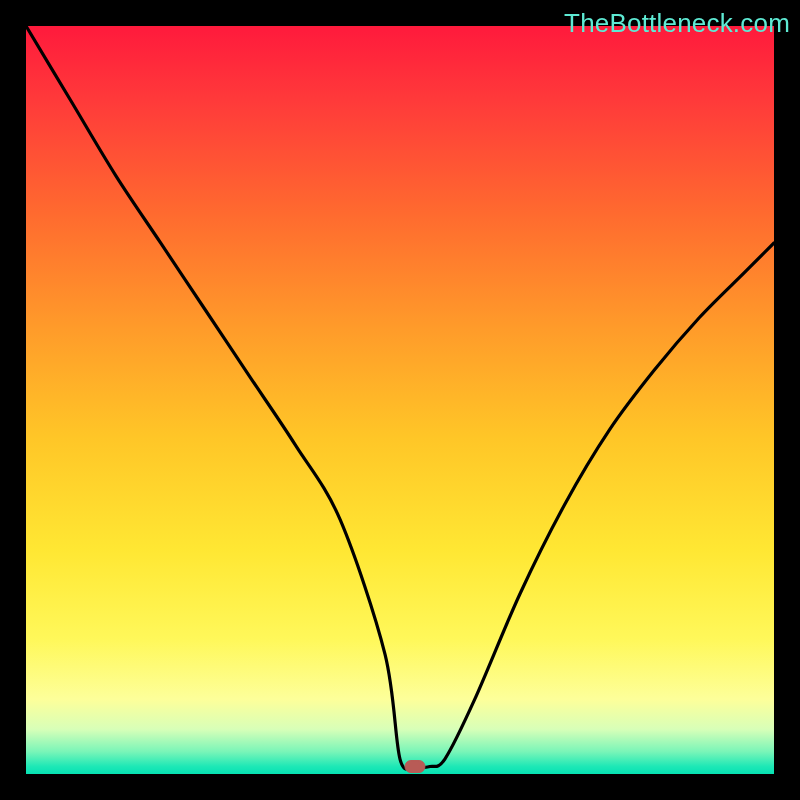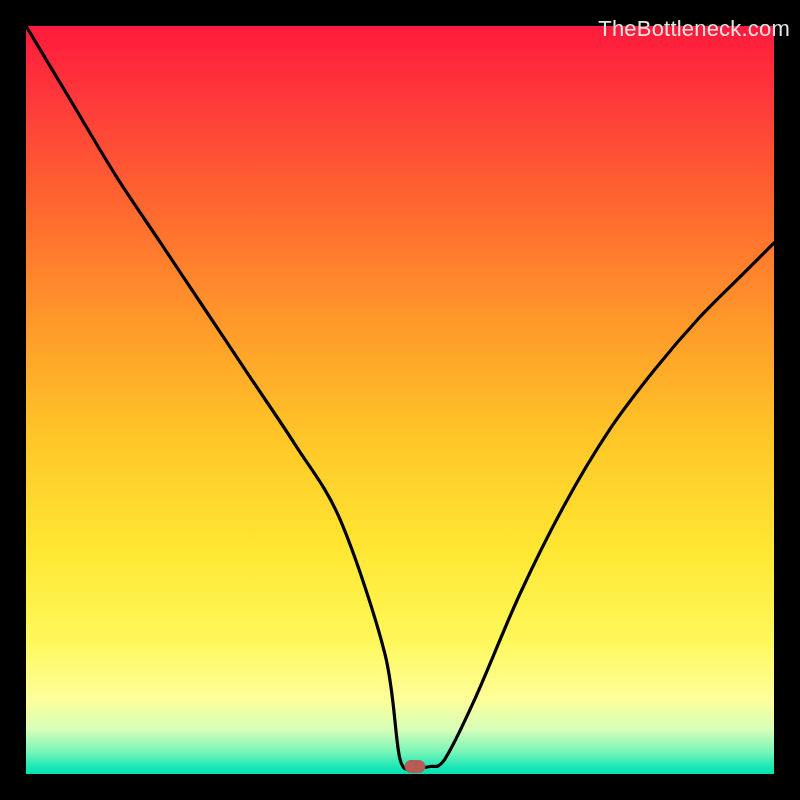--- a/index.html
+++ b/index.html
@@ -12,24 +12,24 @@
     font-family: Arial, Helvetica, sans-serif;
   }
   .frame {
     position: relative;
     width: 800px;
     height: 800px;
     background: #000;
   }
   .watermark {
     position: absolute;
-    top: 16px;
+    top: 8px;
     right: 10px;
-    color: #e5e5e5;
-    font-size: 22px;
+    color: #5eead4;
+    font-size: 26px;
     font-weight: 500;
     letter-spacing: 0.2px;
     z-index: 10;
   }
   .plot-area {
     position: absolute;
     left: 26px;
     top: 26px;
     width: 748px;
     height: 748px;

